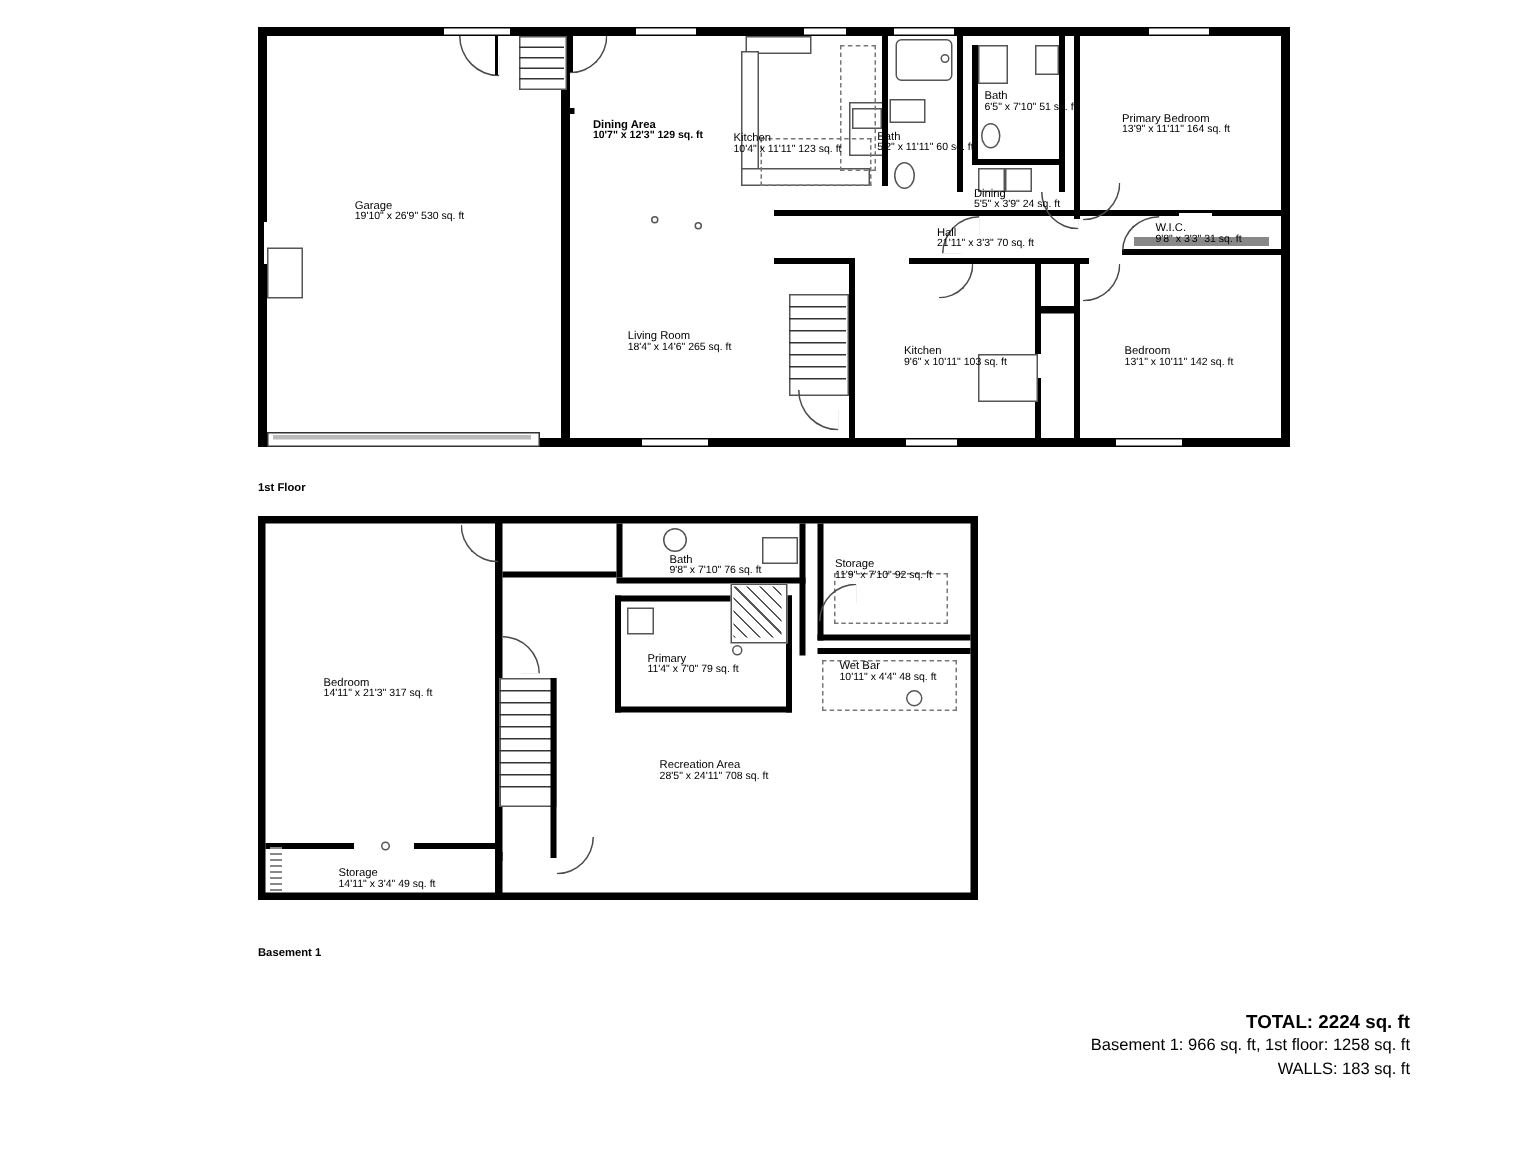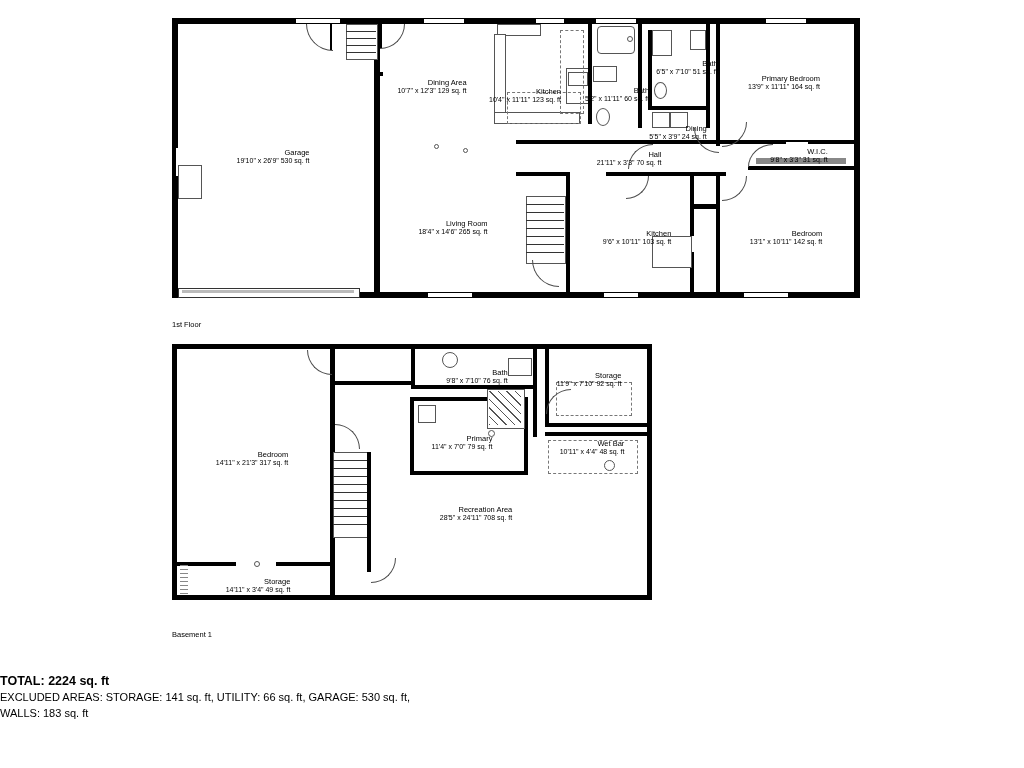--- a/index.html
+++ b/index.html
@@ -18,35 +18,36 @@
   .plan {
     position: absolute;
   }
   
   .wall {
     position: absolute;
     background: #000000;
   }
   .room-label {
     position: absolute;
-    text-align: right;
+    text-align: left;
     line-height: 1.25;
     white-space: nowrap;
   }
   .room-name {
     font-size: 7.5px;
     display: block;
   }
   .room-dims {
     font-size: 7px;
     display: block;
   }
   .floor-label {
     position: absolute;
     font-size: 7.5px;
+    font-weight: bold;
   }
   .door-arc {
     position: absolute;
     border: 1px solid #4a4a4a;
     border-radius: 50%;
     background: transparent;
   }
   .fix {
     position: absolute;
     border: 1px solid #555555;
@@ -71,21 +72,21 @@
   .hatch {
     position: absolute;
     background:
       repeating-linear-gradient(45deg, #555 0 1px, transparent 1px 6px);
   }
   
   .summary {
     position: absolute;
     left: 0;
     width: 940px;
-    text-align: left;
+    text-align: right;
   }
   .summary .total {
     font-size: 12.5px;
     font-weight: bold;
     display: block;
     margin-bottom: 2px;
   }
   .summary .line {
     font-size: 11px;
     display: block;
@@ -188,25 +189,25 @@
   <div class="door-arc" style="left:722px;top:122px;width:24px;height:24px;border-radius:0 0 100% 0;border-top:none;border-left:none;"></div>
   <div class="door-arc" style="left:722px;top:176px;width:24px;height:24px;border-radius:0 0 100% 0;border-top:none;border-left:none;"></div>
   <div class="door-arc" style="left:626px;top:176px;width:22px;height:22px;border-radius:0 0 100% 0;border-top:none;border-left:none;"></div>
   <div class="door-arc" style="left:532px;top:260px;width:26px;height:26px;border-radius:0 0 0 100%;border-top:none;border-right:none;"></div>
   <div class="door-arc" style="left:748px;top:144px;width:24px;height:22px;border-radius:100% 0 0 0;border-bottom:none;border-right:none;"></div>
 
   <div class="fix" style="left:428px;top:293px;width:44px;height:4px;border:none;background:#fff;"></div>
   <div class="fix" style="left:604px;top:293px;width:34px;height:4px;border:none;background:#fff;"></div>
   <div class="fix" style="left:744px;top:293px;width:44px;height:4px;border:none;background:#fff;"></div>
 
-  <div class="room-label" style="left:273px;top:148px;transform:translateX(-50%);">
+  <div class="room-label" style="left:273px;top:132px;transform:translateX(-50%);">
     <span class="room-name">Garage</span>
     <span class="room-dims">19'10" x 26'9" 530 sq. ft</span>
   </div>
-  <div class="room-label" style="left:432px;top:78px;transform:translateX(-50%);">
+  <div class="room-label" style="left:432px;top:78px;transform:translateX(-50%);font-weight:bold;">
     <span class="room-name">Dining Area</span>
     <span class="room-dims">10'7" x 12'3" 129 sq. ft</span>
   </div>
   <div class="room-label" style="left:525px;top:87px;transform:translateX(-50%);">
     <span class="room-name">Kitchen</span>
     <span class="room-dims">10'4" x 11'11" 123 sq. ft</span>
   </div>
   <div class="room-label" style="left:617px;top:86px;transform:translateX(-50%);">
     <span class="room-name">Bath</span>
     <span class="room-dims">5'2" x 11'11" 60 sq. ft</span>
@@ -216,21 +217,21 @@
     <span class="room-dims">6'5" x 7'10" 51 sq. ft</span>
   </div>
   <div class="room-label" style="left:784px;top:74px;transform:translateX(-50%);">
     <span class="room-name">Primary Bedroom</span>
     <span class="room-dims">13'9" x 11'11" 164 sq. ft</span>
   </div>
   <div class="room-label" style="left:678px;top:124px;transform:translateX(-50%);">
     <span class="room-name">Dining</span>
     <span class="room-dims">5'5" x 3'9" 24 sq. ft</span>
   </div>
-  <div class="room-label" style="left:629px;top:150px;transform:translateX(-50%);">
+  <div class="room-label" style="left:657px;top:150px;transform:translateX(-50%);">
     <span class="room-name">Hall</span>
     <span class="room-dims">21'11" x 3'3" 70 sq. ft</span>
   </div>
   <div class="room-label" style="left:799px;top:147px;transform:translateX(-50%);">
     <span class="room-name">W.I.C.</span>
     <span class="room-dims">9'8" x 3'3" 31 sq. ft</span>
   </div>
   <div class="room-label" style="left:453px;top:219px;transform:translateX(-50%);">
     <span class="room-name">Living Room</span>
     <span class="room-dims">18'4" x 14'6" 265 sq. ft</span>
@@ -331,15 +332,15 @@
   <div class="room-label" style="left:258px;top:577px;transform:translateX(-50%);">
     <span class="room-name">Storage</span>
     <span class="room-dims">14'11" x 3'4" 49 sq. ft</span>
   </div>
 
   <div class="floor-label" style="left:172px;top:630px;">Basement 1</div>
 </div>
 
 <div class="summary" style="top:674px;">
   <span class="total">TOTAL: 2224 sq. ft</span>
-  <span class="line">EXCLUDED AREAS: STORAGE: 141 sq. ft, UTILITY: 66 sq. ft, GARAGE: 530 sq. ft,</span>
+  <span class="line">Basement 1: 966 sq. ft, 1st floor: 1258 sq. ft</span>
   <span class="line">WALLS: 183 sq. ft</span>
 </div>
 
 </body></html>

